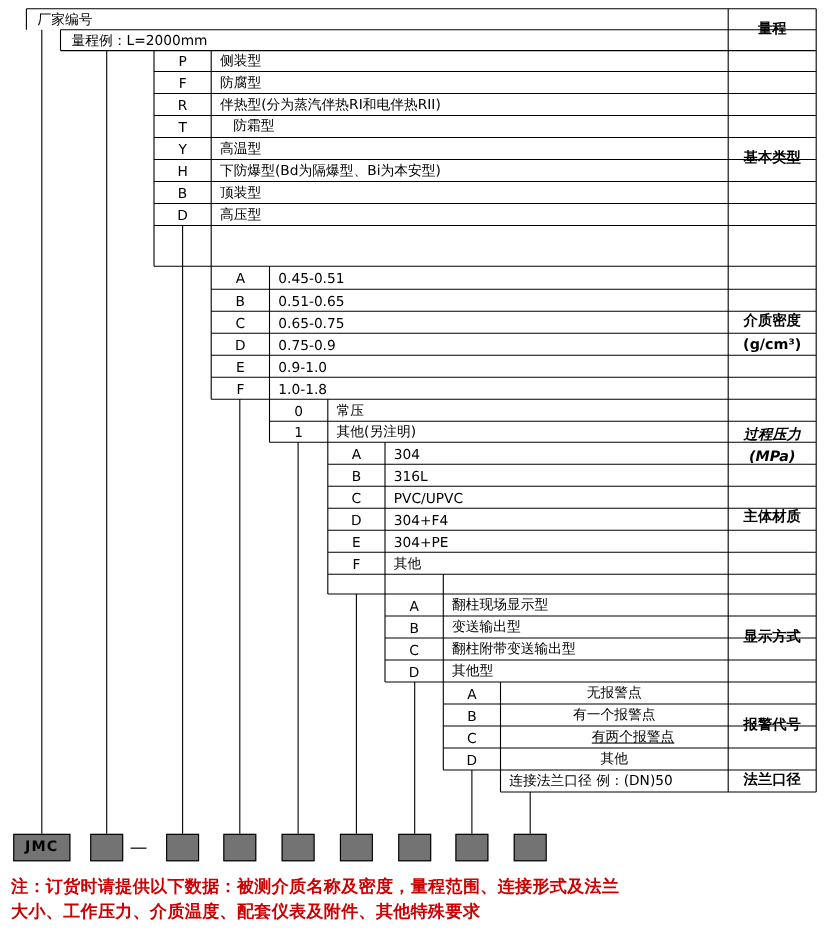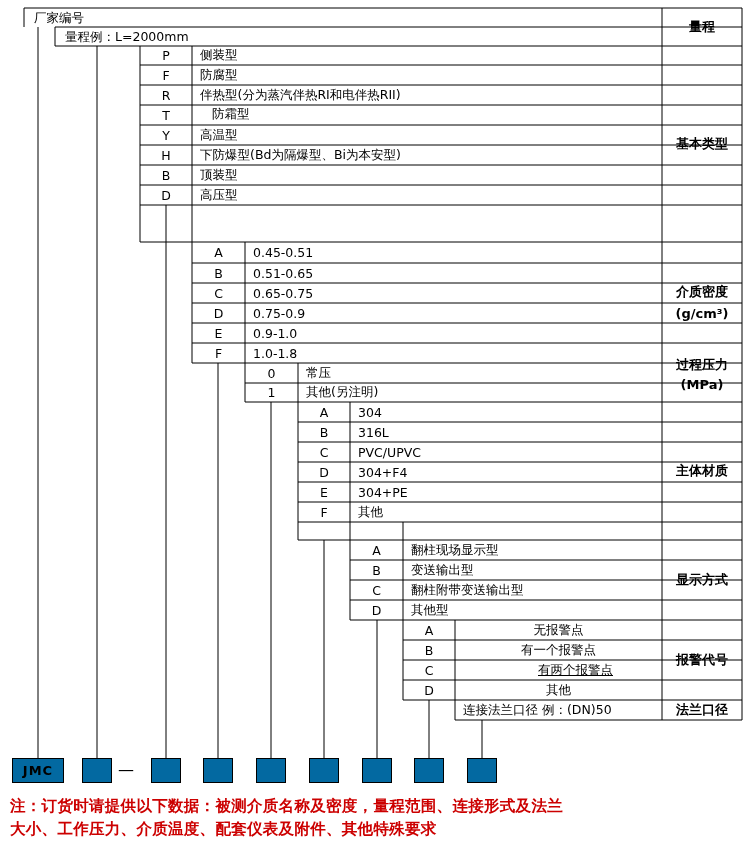--- a/index.html
+++ b/index.html
@@ -30,21 +30,21 @@
     flex-direction:column;
     line-height:1.35;
   }
   .grp span{display:block;}
   .boxlabel{
     position:absolute;
     box-sizing:border-box;
     border:1px solid #000;
     display:flex;align-items:center;justify-content:center;
     font-size:13px;
-    background:#0369a1;
+    background:#737373;
   }
   .jmc{font-weight:bold;letter-spacing:1px;}
   .dash{
     position:absolute;
     font-size:16px;
     line-height:1;
   }
   .note{
     position:absolute;
     color:#cc0000;
@@ -158,21 +158,21 @@
   <div class="cell desc" style="left:245px;top:343px;width:417px;height:20px;">1.0-1.8</div>
   <div class="cell grp" style="left:662px;top:242px;width:80px;height:121px;">
     <span>介质密度</span>
     <span style="font-weight:bold;margin-top:4px;">(g/cm³)</span>
   </div>
 
   <div class="cell code" style="left:245px;top:363px;width:53px;height:20px;">0</div>
   <div class="cell desc" style="left:298px;top:363px;width:364px;height:20px;">常压</div>
   <div class="cell code" style="left:245px;top:383px;width:53px;height:19px;">1</div>
   <div class="cell desc" style="left:298px;top:383px;width:364px;height:19px;">其他(另注明)</div>
-  <div class="cell grp" style="left:662px;top:353px;width:80px;height:44px;">
+  <div class="cell grp" style="left:662px;top:384px;width:80px;height:44px;font-style:italic;">
     <span>过程压力</span>
     <span style="font-weight:bold;margin-top:2px;">(MPa)</span>
   </div>
 
   <div class="cell code" style="left:298px;top:402px;width:52px;height:20px;">A</div>
   <div class="cell desc" style="left:350px;top:402px;width:312px;height:20px;">304</div>
   <div class="cell code" style="left:298px;top:422px;width:52px;height:20px;">B</div>
   <div class="cell desc" style="left:350px;top:422px;width:312px;height:20px;">316L</div>
   <div class="cell code" style="left:298px;top:442px;width:52px;height:20px;">C</div>
   <div class="cell desc" style="left:350px;top:442px;width:312px;height:20px;">PVC/UPVC</div>

